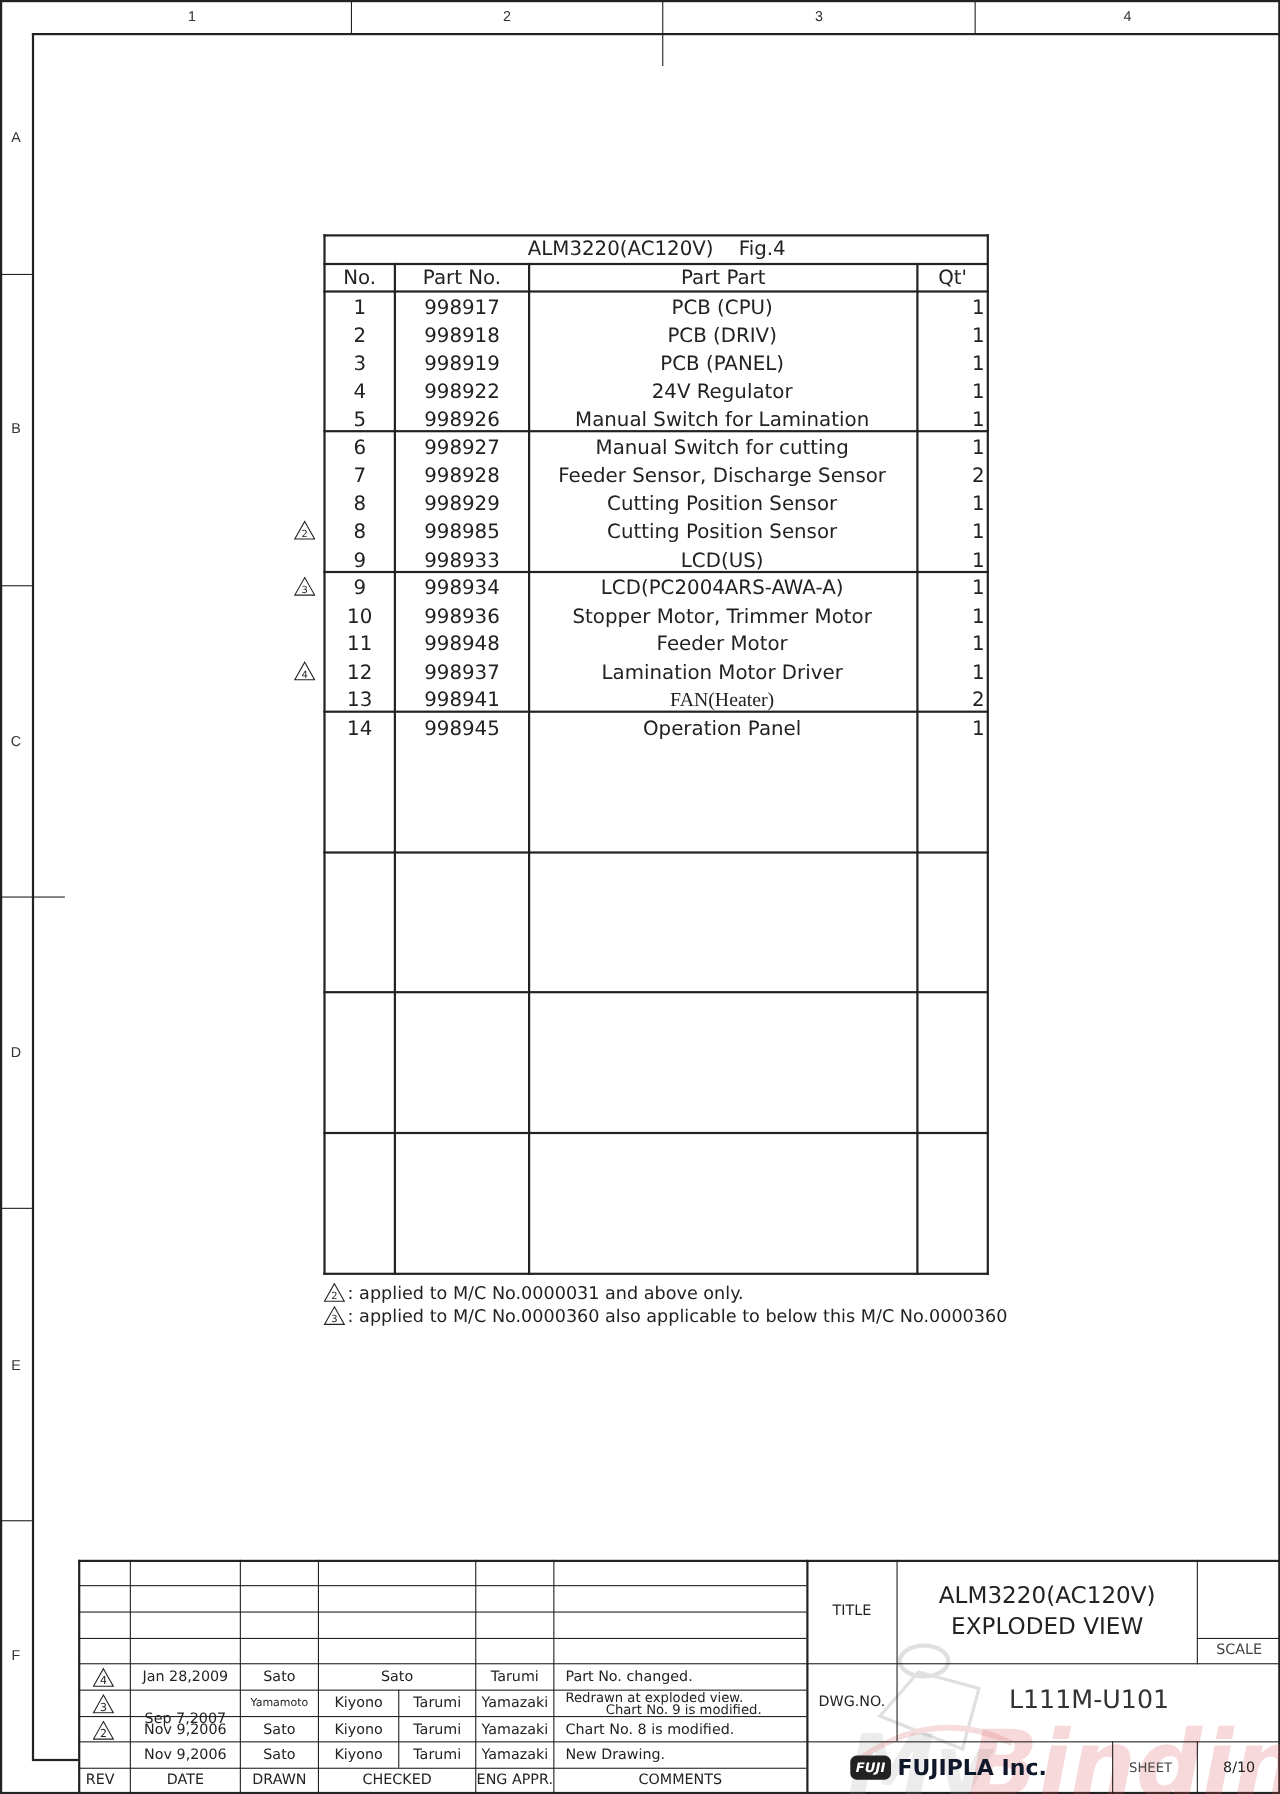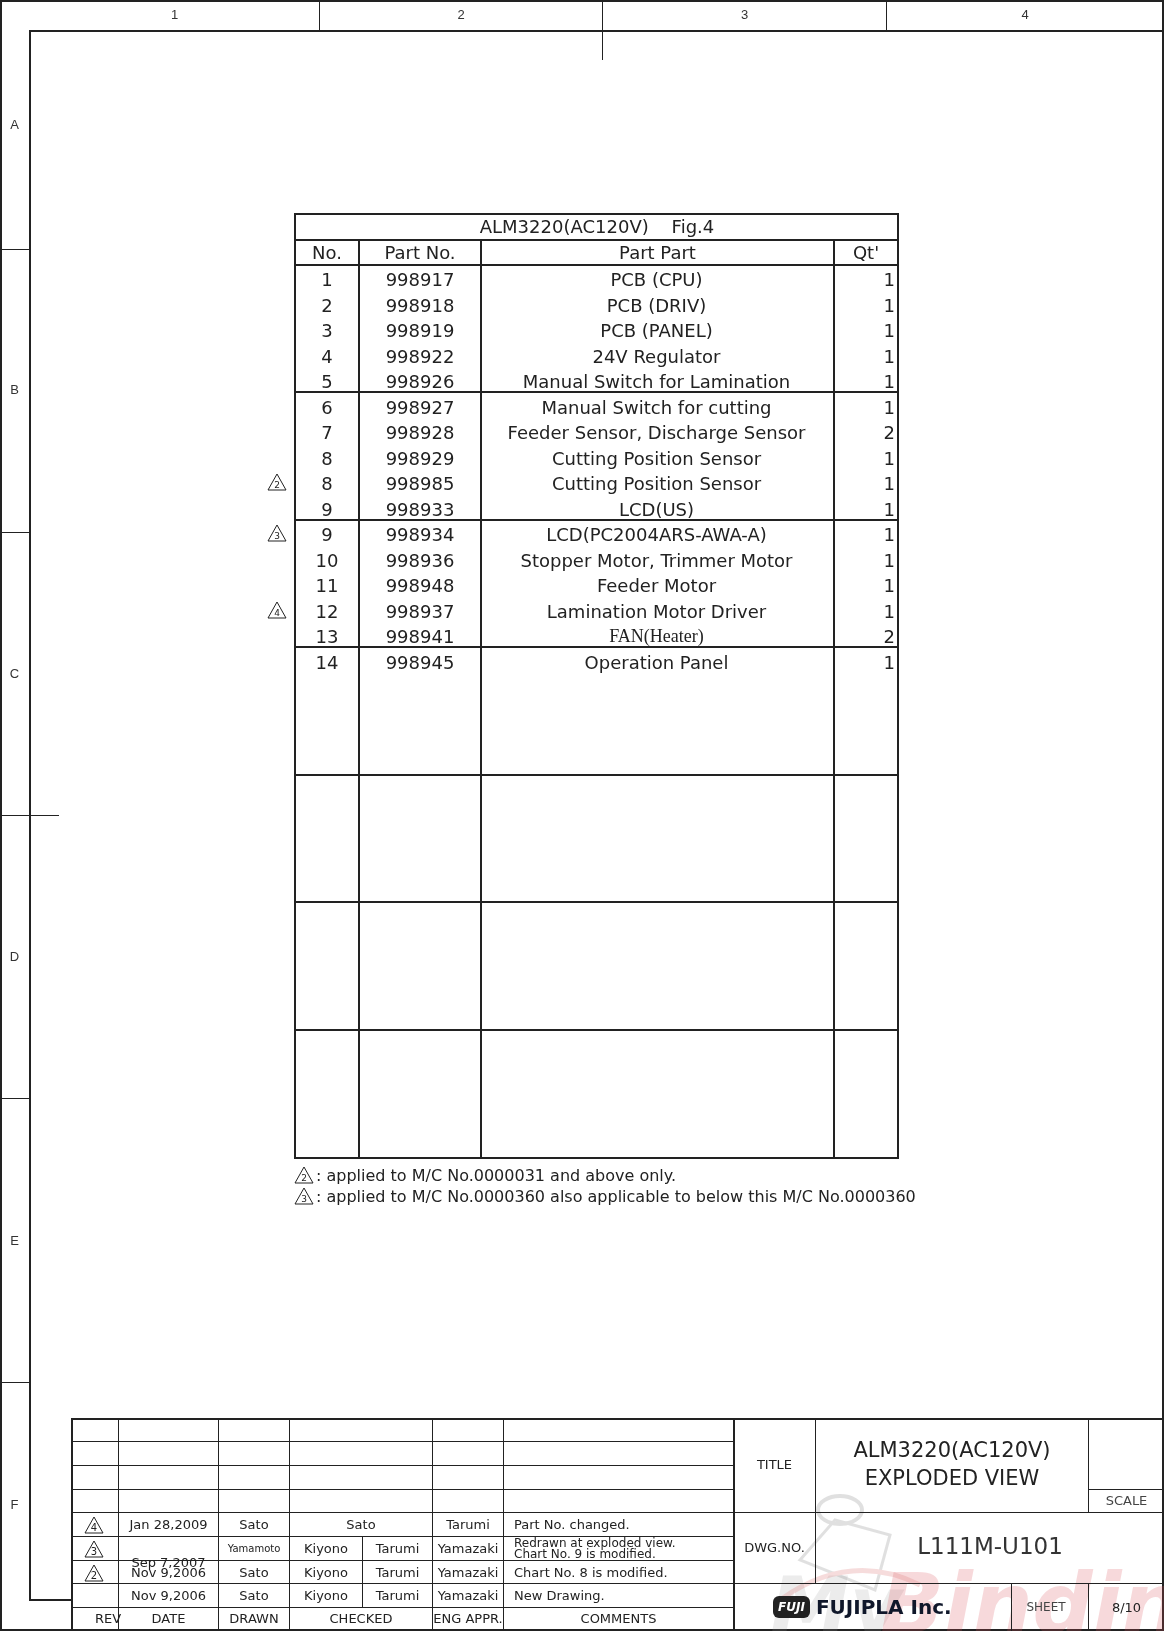--- a/index.html
+++ b/index.html
@@ -223,40 +223,40 @@
       <svg viewBox="0 0 20 18" class="tri" style="left: 84px; top: 1540px;">
         <polygon points="10,1 19,17 1,17" fill="none" stroke="#222" stroke-width="1"></polygon>
         <text x="10" y="15" font-size="10" text-anchor="middle" font-family="DejaVu Sans, sans-serif" fill="#222">3</text>
       </svg>
       <div class="tb" style="left: 119px; top: 1541px; width: 99px; margin-top: 14px;">Sep 7,2007</div>
       <div class="tb" style="left: 219px; top: 1543px; width: 70px; font-size: 10px;">Yamamoto</div>
       <div class="tb" style="left: 290px; top: 1541px; width: 72px;">Kiyono</div>
       <div class="tb" style="left: 363px; top: 1541px; width: 69px;">Tarumi</div>
       <div class="tb" style="left: 433px; top: 1541px; width: 70px;">Yamazaki</div>
       <div class="tb" style="left: 514px; top: 1538px; width: 215px; text-align: left; font-size: 12px; line-height: 11px;">Redrawn at exploded view.</div>
-      <div class="tb" style="left: 514px; top: 1549px; width: 215px; text-align: left; font-size: 12px; line-height: 11px;">Chart No. 9 is modified.</div>
+      <div class="tb" style="left: 514px; top: 1549px; width: 215px; text-align: center; font-size: 12px; line-height: 11px;">Chart No. 9 is modified.</div>
       <svg viewBox="0 0 20 18" class="tri" style="left: 84px; top: 1564px;">
         <polygon points="10,1 19,17 1,17" fill="none" stroke="#222" stroke-width="1"></polygon>
         <text x="10" y="15" font-size="10" text-anchor="middle" font-family="DejaVu Sans, sans-serif" fill="#222">2</text>
       </svg>
       <div class="tb" style="left: 119px; top: 1565px; width: 99px;">Nov 9,2006</div>
       <div class="tb" style="left: 219px; top: 1565px; width: 70px;">Sato</div>
       <div class="tb" style="left: 290px; top: 1565px; width: 72px;">Kiyono</div>
       <div class="tb" style="left: 363px; top: 1565px; width: 69px;">Tarumi</div>
       <div class="tb" style="left: 433px; top: 1565px; width: 70px;">Yamazaki</div>
       <div class="tb" style="left: 514px; top: 1565px; width: 215px; text-align: left;">Chart No. 8 is modified.</div>
       <div class="tb" style="left: 119px; top: 1588px; width: 99px;">Nov 9,2006</div>
       <div class="tb" style="left: 219px; top: 1588px; width: 70px;">Sato</div>
       <div class="tb" style="left: 290px; top: 1588px; width: 72px;">Kiyono</div>
       <div class="tb" style="left: 363px; top: 1588px; width: 69px;">Tarumi</div>
       <div class="tb" style="left: 433px; top: 1588px; width: 70px;">Yamazaki</div>
       <div class="tb" style="left: 514px; top: 1588px; width: 215px; text-align: left;">New Drawing.</div>
     </div>
 
-  <div class="tb" style="left:85px;top:1611px;width:46px;">REV</div>
+  <div class="tb" style="left:68px;top:1611px;width:46px;">REV</div>
   <div class="tb" style="left:119px;top:1611px;width:99px;">DATE</div>
   <div class="tb" style="left:219px;top:1611px;width:70px;">DRAWN</div>
   <div class="tb" style="left:290px;top:1611px;width:142px;">CHECKED</div>
   <div class="tb" style="left:433px;top:1611px;width:70px;">ENG APPR.</div>
   <div class="tb" style="left:504px;top:1611px;width:229px;">COMMENTS</div>
 
   <div class="tb" style="left:734px;top:1457px;width:81px;">TITLE</div>
   <div class="tb" style="left:816px;top:1438px;width:272px;font-size:21px;">ALM3220(AC120V)</div>
   <div class="tb" style="left:816px;top:1466px;width:272px;font-size:21px;">EXPLODED VIEW</div>
   <div class="tb" style="left:1089px;top:1493px;width:75px;color:#444;">SCALE</div>

